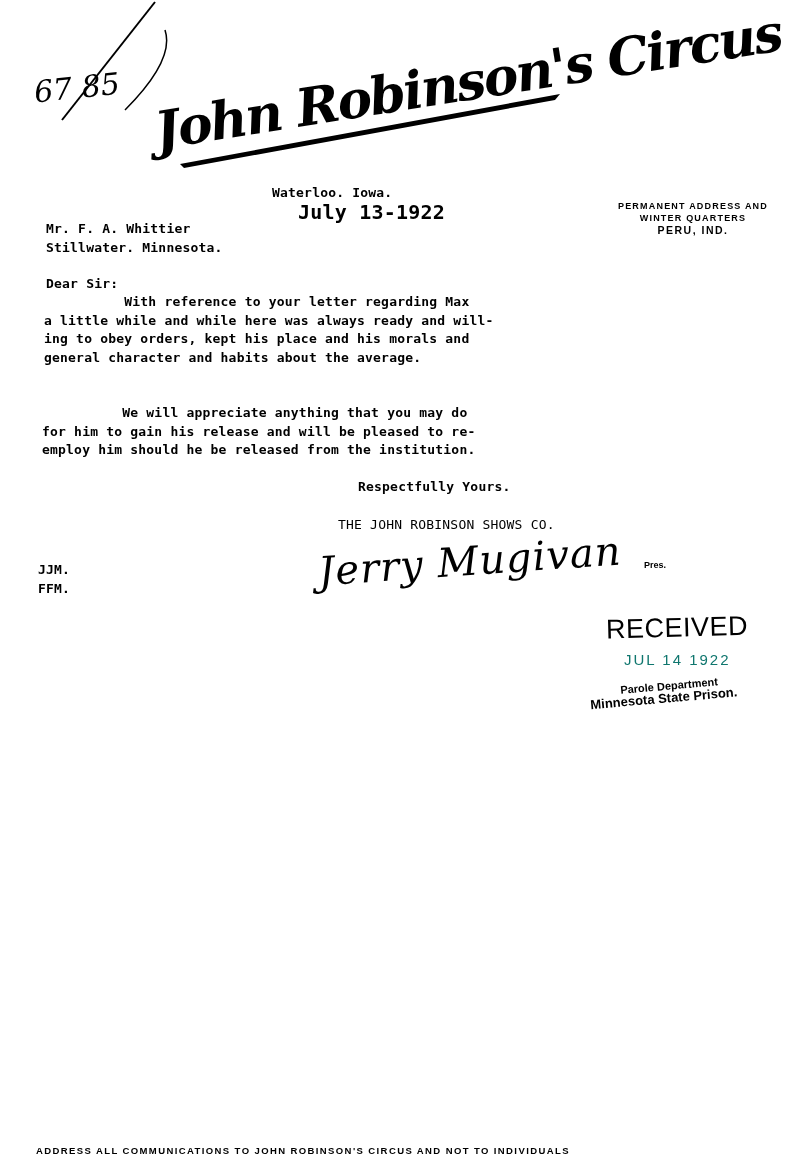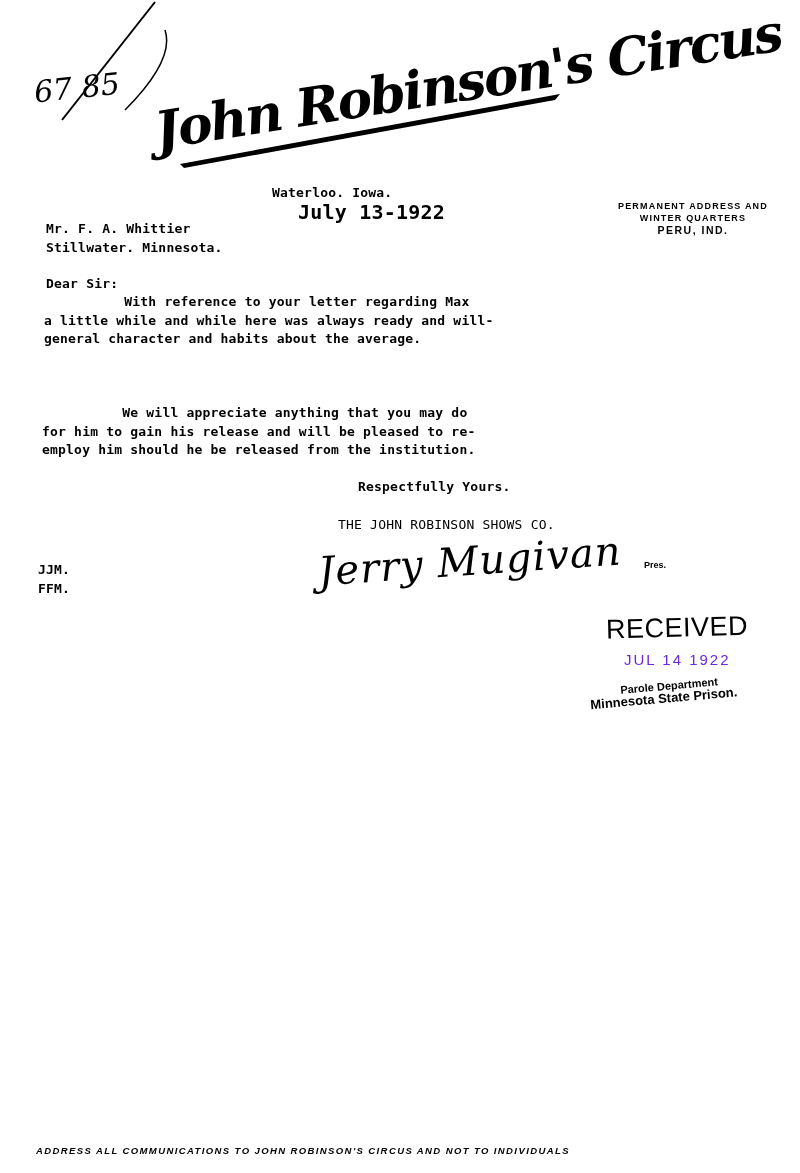--- a/index.html
+++ b/index.html
@@ -5,25 +5,25 @@
   html, body { margin: 0; padding: 0; background: #ffffff; }
   body { width: 800px; height: 1173px; position: relative; overflow: hidden; color: #000; }
   .abs { position: absolute; }
   .mono { font-family: "DejaVu Sans Mono", "Liberation Mono", monospace; font-weight: bold; font-size: 13px; letter-spacing: 0.2px; white-space: pre; line-height: 18.5px; }
   .hand-num { font-family: "DejaVu Serif", serif; font-style: italic; font-size: 30px; font-weight: normal; transform: rotate(-6deg); }
   .logo { font-family: "DejaVu Serif", serif; font-style: italic; font-weight: bold; font-size: 52px; letter-spacing: -2px; transform: rotate(-9deg); transform-origin: left bottom; white-space: nowrap; }
   .sans-small { font-family: "Liberation Sans", sans-serif; font-weight: bold; text-transform: uppercase; }
   .addr-block { text-align: center; font-size: 9px; letter-spacing: 1.2px; line-height: 12px; }
   .addr-city { font-size: 10.5px; letter-spacing: 1.5px; }
   .stamp-title { font-family: "Liberation Sans", sans-serif; font-size: 27px; letter-spacing: 0.5px; transform: rotate(-1.5deg); }
-  .stamp-date { font-family: "Liberation Sans", sans-serif; font-size: 15px; color: #6d28d9; letter-spacing: 2px; }
+  .stamp-date { font-family: "Liberation Sans", sans-serif; font-size: 15px; color: #0f766e; letter-spacing: 2px; }
   .stamp-sub { font-family: "Liberation Sans", sans-serif; font-weight: bold; transform: rotate(-5deg); white-space: nowrap; }
   .sig { font-family: "DejaVu Serif", serif; font-style: italic; font-size: 40px; transform: rotate(-4deg); white-space: nowrap; letter-spacing: 1px; }
   .pres { font-family: "Liberation Sans", sans-serif; font-size: 9px; font-weight: bold; margin-left: 20px; }
-  .footer { font-size: 9.5px; letter-spacing: 1.4px; white-space: nowrap; font-style: italic; }
+  .footer { font-size: 9.5px; letter-spacing: 1.4px; white-space: nowrap; }
 </style>
 </head>
 <body>
 
 <div class="abs hand-num" style="left:34px; top:70px;">67 85</div>
 <svg class="abs" style="left:55px; top:0;" width="120" height="125">
   <line x1="7" y1="120" x2="100" y2="2" stroke="#000" stroke-width="2"></line>
   <path d="M110 30 Q 120 60 70 110" stroke="#000" stroke-width="1.5" fill="none"></path>
 </svg>
 
@@ -42,20 +42,21 @@
 <div class="abs mono" style="left:298px; top:203px; font-size:20px;">July 13-1922</div>
 
 <div class="abs mono" style="left:46px; top:220px;">Mr. F. A. Whittier</div>
 <div class="abs mono" style="left:46px; top:239px;">Stillwater. Minnesota.</div>
 
 <div class="abs mono" style="left:46px; top:275px;">Dear Sir:</div>
 
 <div class="abs" style="left:44px; top:293px;">
   <div class="mono">          With reference to your letter regarding Max</div>
   <div class="mono">a little while and while here was always ready and will-</div>
+  <div class="mono">ing to obey orders, kept his place and his morals and</div>
   <div class="mono">general character and habits about the average.</div>
 </div>
 
 <div class="abs" style="left:42px; top:404px;">
   <div class="mono">          We will appreciate anything that you may do</div>
   <div class="mono">for him to gain his release and will be pleased to re-</div>
   <div class="mono">employ him should he be released from the institution.</div>
 </div>
 
 <div class="abs mono" style="left:358px; top:478px;">Respectfully Yours.</div>

